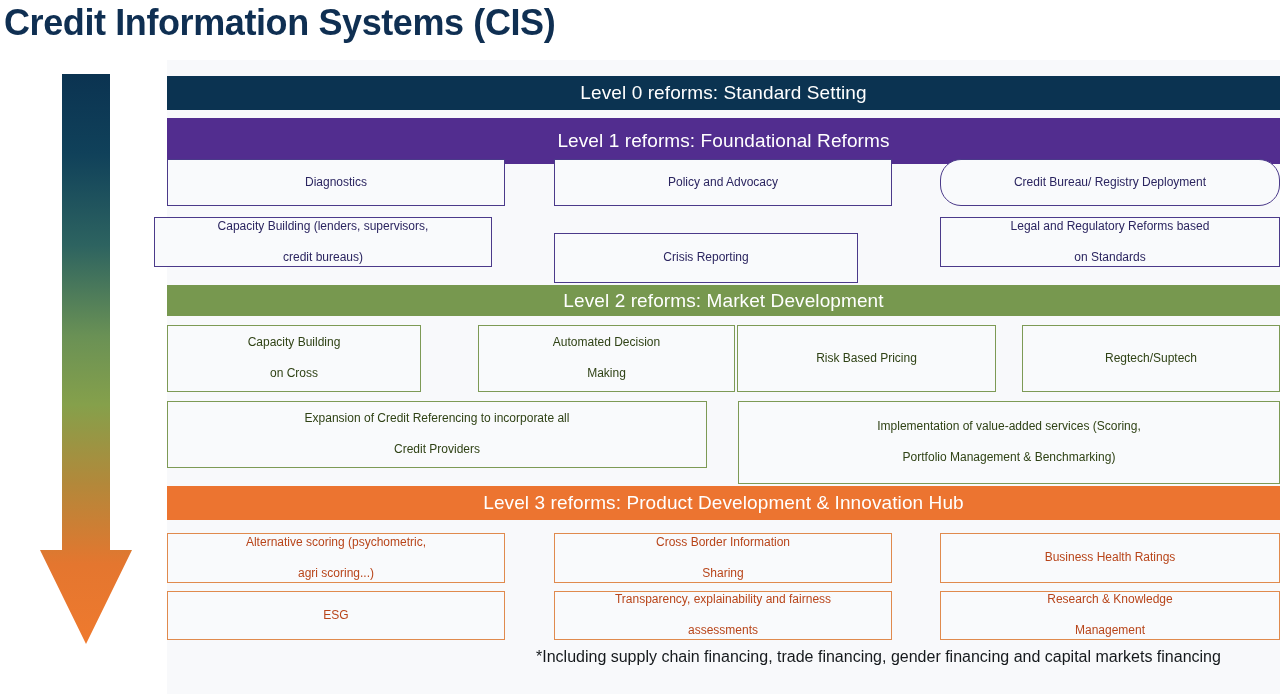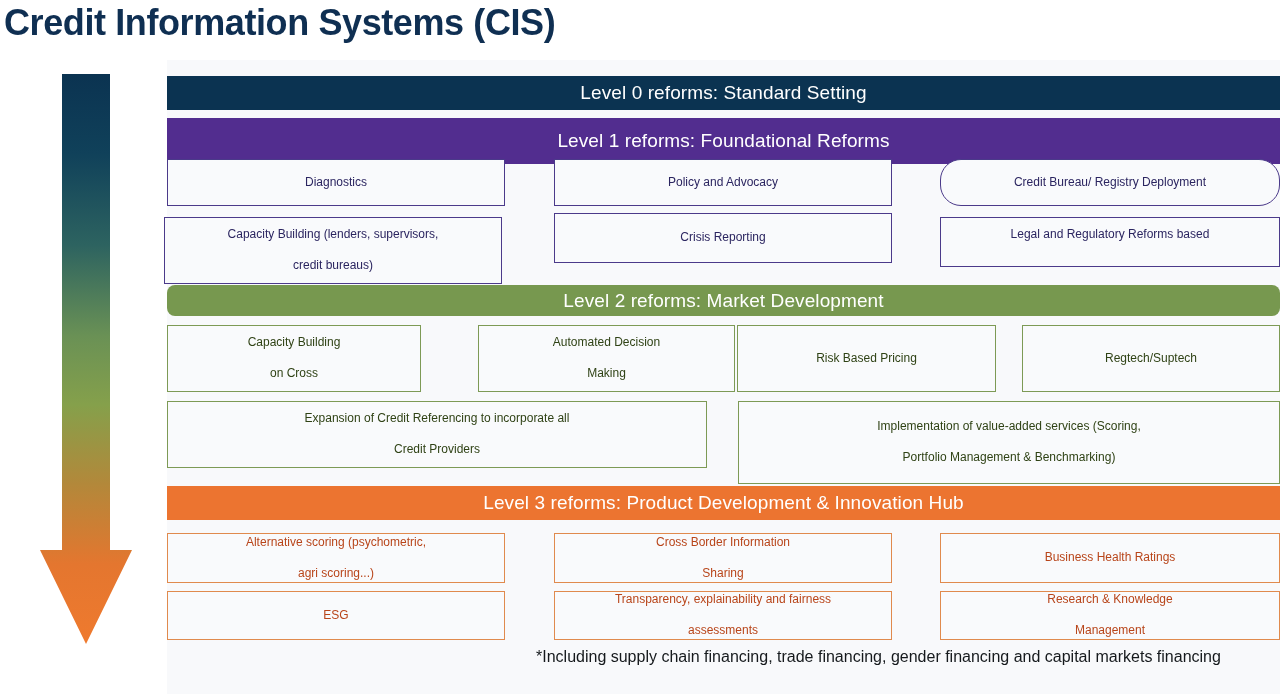--- a/index.html
+++ b/index.html
@@ -145,42 +145,43 @@
           <span>Policy and Advocacy</span>
         </span>
     </div>
 
     <div class="item-box" style="left:940px; top:159px; width:340px; height:47px;border-radius:21px;">
       <span>
           <span>Credit Bureau/ Registry Deployment</span>
         </span>
     </div>
 
-    <div class="item-box" style="left:164px; top:217px; width:338px; height:67px;">
+    <div class="item-box" style="left:154px; top:217px; width:338px; height:50px;">
       <span>
         <span>Capacity Building (lenders, supervisors,</span><br>
         <span>credit bureaus)</span>
       </span>
     </div>
 
-    <div class="item-box" style="left:554px; top:213px; width:338px; height:50px;">
+    <div class="item-box" style="left:554px; top:233px; width:304px; height:50px;">
       <span>
           <span>Crisis Reporting</span>
         </span>
     </div>
 
     <div class="item-box" style="left:940px; top:217px; width:340px; height:50px;">
       <span>
         <span>Legal and Regulatory Reforms based</span><br>
+        <span>on Standards</span>
       </span>
     </div>
   </div>
 
   <div class="lv2">
-    <div class="level-bar" style="left:167px; top:285px; width:1113px; height:31px; background:#77984f;border-radius:8px;">
+    <div class="level-bar" style="left:167px; top:285px; width:1113px; height:31px; background:#77984f;">
       <span>Level 2 reforms: Market Development</span>
     </div>
 
     <div class="item-box" style="left:167px; top:325px; width:254px; height:67px;">
       <span>
         <span>Capacity Building</span><br>
         <span>on Cross</span>
       </span>
     </div>
 

